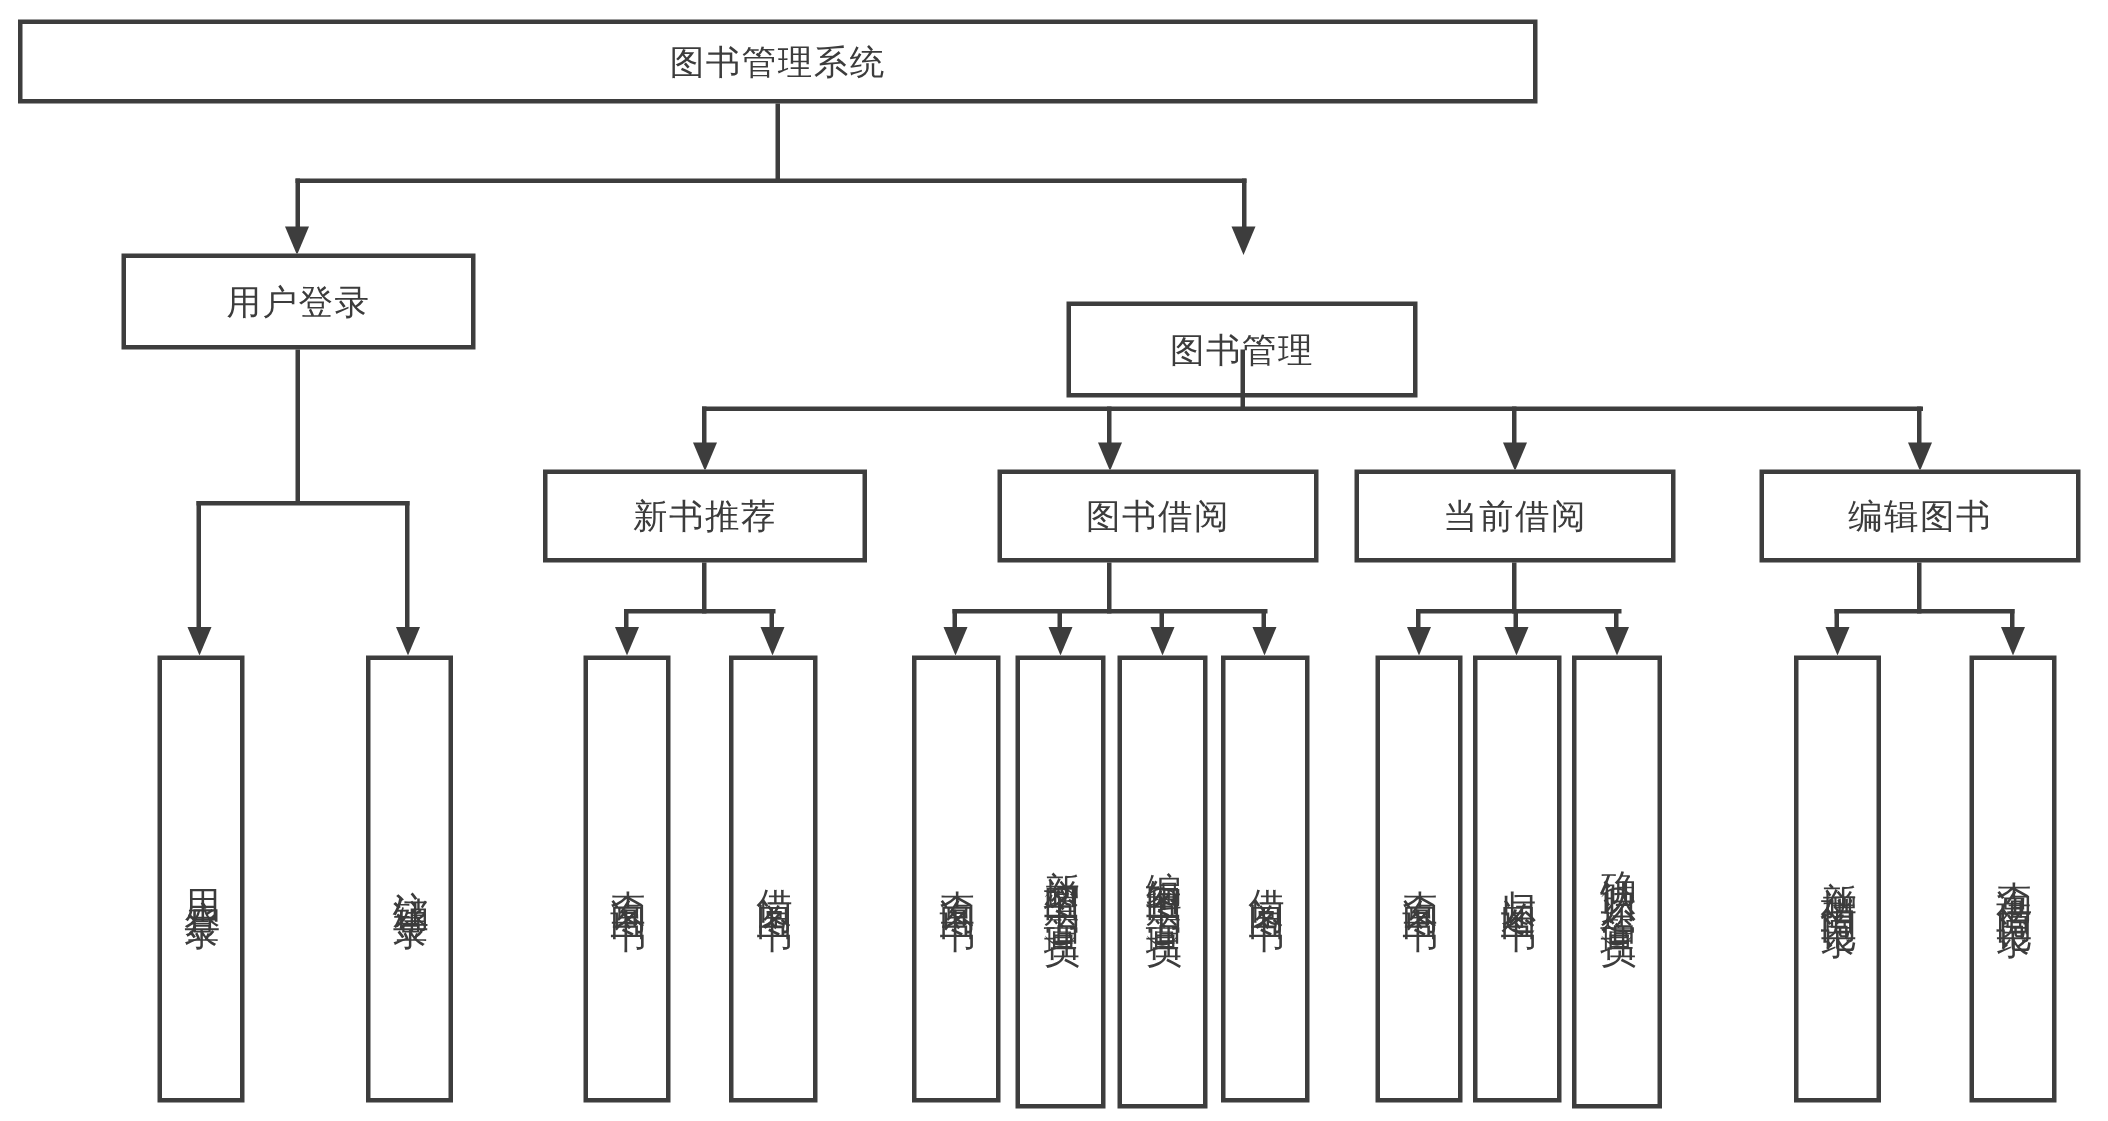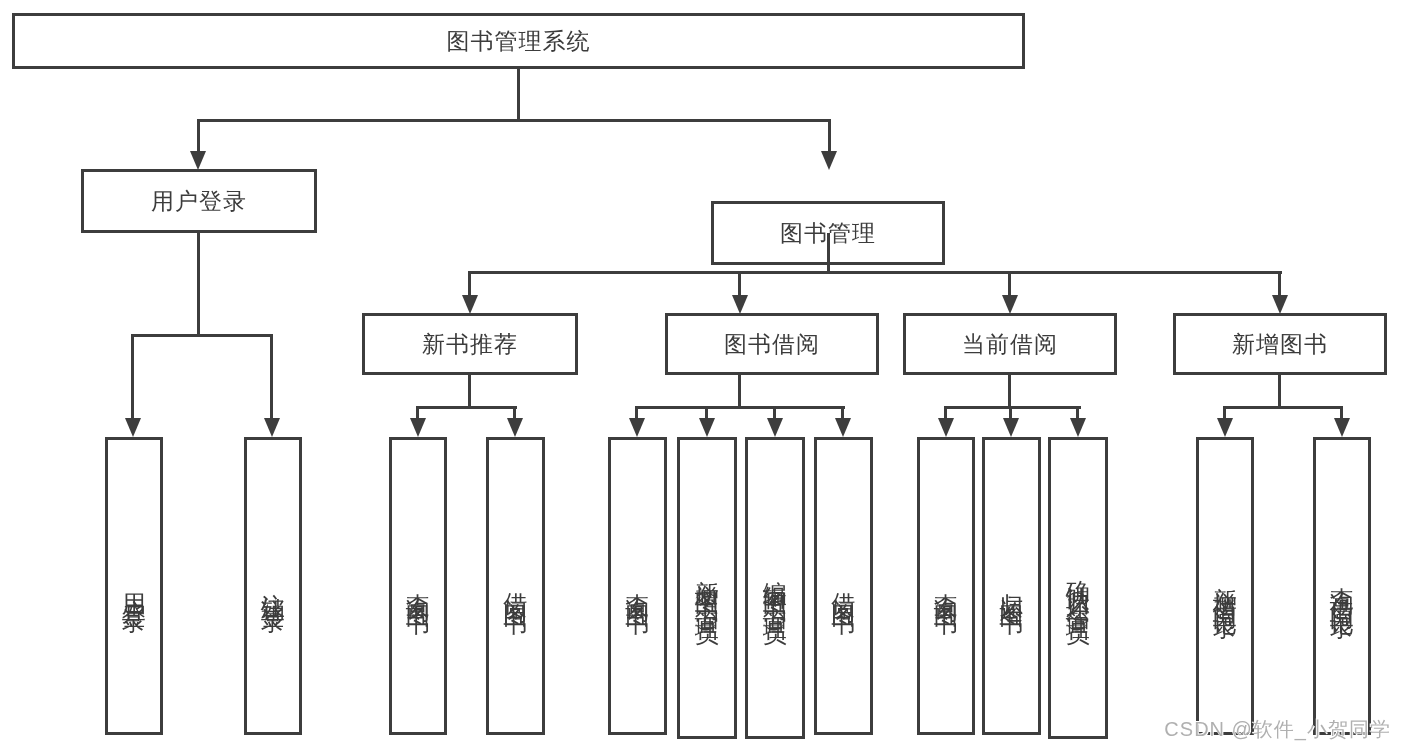--- a/index.html
+++ b/index.html
@@ -103,21 +103,21 @@
   <div class="box hbox" style="left:362px;top:313px;width:216px;height:62px;">
     <span>新书推荐</span>
   </div>
   <div class="box hbox" style="left:633px;top:313px;width:214px;height:62px;margin-left:32px;">
     <span>图书借阅</span>
   </div>
   <div class="box hbox" style="left:903px;top:313px;width:214px;height:62px;">
     <span>当前借阅</span>
   </div>
   <div class="box hbox" style="left:1173px;top:313px;width:214px;height:62px;">
-    <span>新增图书</span>
+    <span>编辑图书</span>
   </div>
 
   <div class="ln" style="left:468px;top:375px;width:3px;height:34px;"></div>
   <div class="ln" style="left:416px;top:406px;width:101px;height:3px;"></div>
   <div class="ln" style="left:416px;top:406px;width:3px;height:14px;"></div>
   <div class="ah" style="left:410px;top:418px;"></div>
   <div class="ln" style="left:513px;top:406px;width:3px;height:14px;"></div>
   <div class="ah" style="left:507px;top:418px;"></div>
 
   <div class="box vbox" style="left:389px;top:437px;width:58px;height:298px;">
@@ -177,15 +177,14 @@
   <div class="ln" style="left:1340px;top:406px;width:3px;height:14px;"></div>
   <div class="ah" style="left:1334px;top:418px;"></div>
 
   <div class="box vbox" style="left:1196px;top:437px;width:58px;height:298px;">
     <span>新增借阅记录</span>
   </div>
   <div class="box vbox" style="left:1313px;top:437px;width:58px;height:298px;">
     <span>查询借阅记录</span>
   </div>
 
-  <div class="watermark">CSDN @软件_小贺同学</div>
 
 </div>
 
 </body></html>

